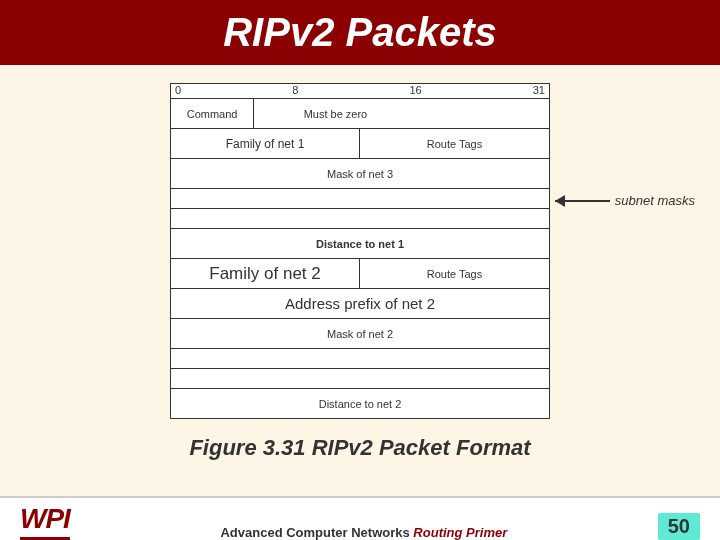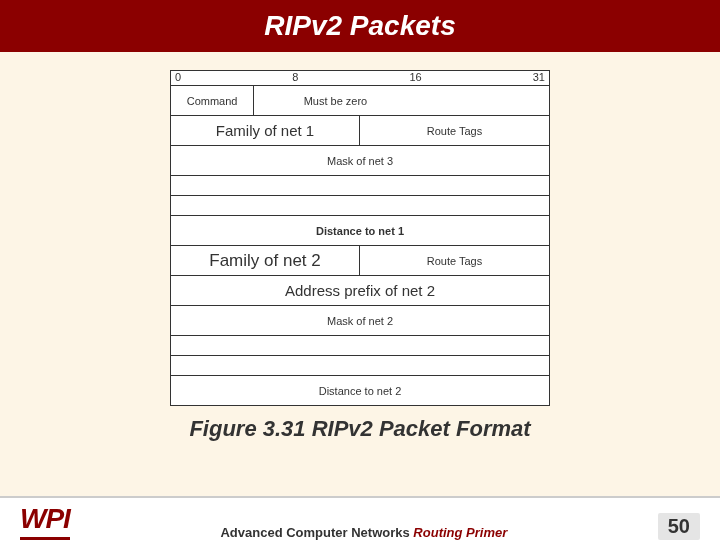--- a/index.html
+++ b/index.html
@@ -14,21 +14,21 @@
 
     
     .header {
       background-color: #8b0000;
       width: 100%;
       padding: 10px 20px;
       text-align: center;
     }
     .header-title {
       color: white;
-      font-size: 28px;
+      font-size: 40px;
       font-weight: bold;
       font-style: italic;
     }
 
     
     .main-content {
       display: flex;
       flex-direction: column;
       align-items: center;
       padding: 10px 20px;
@@ -93,21 +93,21 @@
     }
 
     
     .pkt-row-empty {
       height: 20px;
       border-top: 1.5px solid #333;
     }
 
     
     .figure-caption {
-      margin-top: 10px;
+      margin-top: 16px;
       font-size: 22px;
       color: #333;
       font-style: italic;
       font-weight: bold;
       text-align: center;
     }
 
     
     .footer {
       position: absolute;
@@ -146,21 +146,21 @@
       text-align: center;
     }
     .footer-middle span {
       font-weight: bold;
     }
 
     .footer-page {
       font-size: 20px;
       font-weight: bold;
       color: #333;
-      background: #e5e5e5;
+      background: #5eead4;
       padding: 2px 10px;
       border-radius: 2px;
     }
 
     .packet-outer {
       position: relative;
       display: inline-block;
     }
   </style>
 </head>
@@ -180,21 +180,21 @@
         <span>16</span>
         <span>31</span>
       </div>
 
       <div class="pkt-row">
         <div class="cell cell-small" style="font-size:11px;">Command</div>
         <div class="cell cell-large" style="font-size:11px; border-right:none;">Must be zero</div>
       </div>
 
       <div class="pkt-row">
-        <div class="cell cell-half" style="font-size:15px;">Family of net 1</div>
+        <div class="cell cell-half" style="font-size:12px;">Family of net 1</div>
         <div class="cell cell-half" style="font-size:11px; border-right:none;">Route Tags</div>
       </div>
 
 
       <div class="pkt-row" style="position:relative;">
         <div class="cell cell-full" style="font-size:11px;">Mask of net 3</div>
       </div>
 
       <div class="pkt-row-empty"></div>
 
@@ -219,20 +219,27 @@
 
       <div class="pkt-row-empty"></div>
 
       <div class="pkt-row-empty"></div>
 
       <div class="pkt-row">
         <div class="cell cell-full" style="font-size:11px;">Distance to net 2</div>
       </div>
     </div>
 
+    <div style="position:absolute; right:-145px; top:118px; display:flex; align-items:center;">
+      <div style="position:relative; width:55px; height:2px;">
+        <div style="width:55px; height:2px; background:#333;"></div>
+        <div style="position:absolute; left:0; top:-5px; width:0; height:0; border-top:6px solid transparent; border-bottom:6px solid transparent; border-right:10px solid #333;"></div>
+      </div>
+      <span style="font-size:13px; color:#333; margin-left:5px; font-style:italic; white-space:nowrap;">subnet masks</span>
+    </div>
   </div>
 
   <div class="figure-caption">Figure 3.31 RIPv2 Packet Format</div>
 </div>
 
 <div class="footer">
   <div class="footer-logo">
     <div>
       <div class="logo-wpi">WPI</div>
       <div class="logo-underline"></div>

